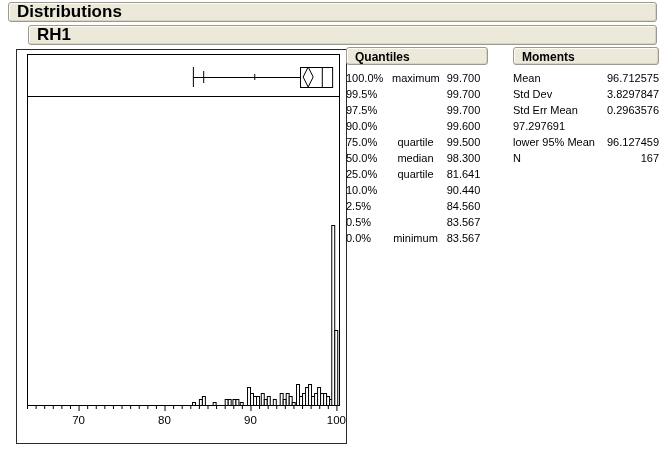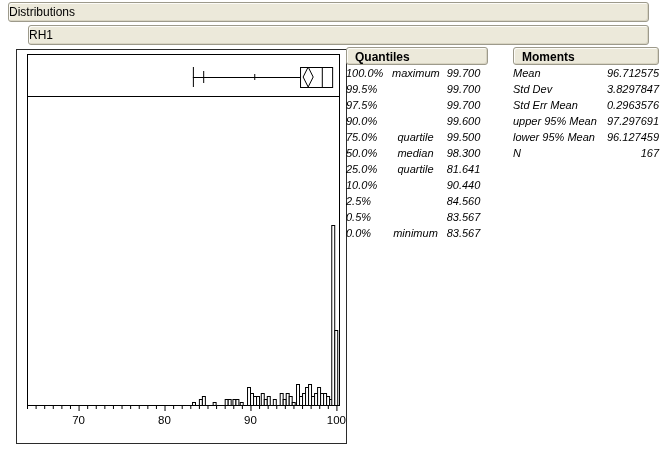--- a/index.html
+++ b/index.html
@@ -4,37 +4,37 @@
 <style>
   html,body{margin:0;padding:0;background:#ffffff;}
   .page{
     position:relative;width:665px;height:452px;background:#ffffff;
     font-family:"Liberation Sans",sans-serif;color:#000;overflow:hidden;
   }
   .hdr{
     position:absolute;height:18px;background:#ECE9DA;
     border:1px solid #9D9A8B;border-radius:3px;
     box-shadow:inset 1px 1px 0 #fdfcf8, inset -1px -1px 0 #d8d4c2;
-    font-weight:normal;font-size:12px;line-height:18px;
+    font-weight:bold;font-size:17px;line-height:18px;padding-left:8px;
   }
   .hdr-distributions{left:8px;top:2px;width:639px;}
   .hdr-rh1{left:28px;top:25px;width:619px;}
   .plot-frame{
     position:absolute;left:16px;top:49px;width:309px;height:395px;background:#fff;
   }
   .panel{position:absolute;font-size:11px;}
   .panel-quantiles{left:346px;top:47px;width:142px;}
   .panel-moments{left:513px;top:47px;width:146px;}
   .panel-title{
     height:18px;background:#ECE9DA;border:1px solid #9D9A8B;border-radius:3px;
     box-shadow:inset 1px 1px 0 #fdfcf8, inset -1px -1px 0 #d8d4c2;
     font-weight:bold;font-size:12px;line-height:18px;padding-left:8px;
     box-sizing:border-box;width:100%;
   }
-  .rows{font-style:italic;}
+  .rows{margin-top:5px;}
   .row{height:16px;line-height:16px;display:flex;white-space:nowrap;}
   .q-pct{width:46px;text-align:left;}
   .q-label{width:47px;text-align:center;}
   .q-val{flex:1;text-align:center;}
   .m-label{flex:1;text-align:left;}
   .m-val{text-align:right;}
   svg text{font-family:"Liberation Sans",sans-serif;}
 </style>
 </head>
 <body>
@@ -221,21 +221,20 @@
         </div>
         <div class="row">
           <span class="m-label">Std Dev</span>
           <span class="m-val">3.8297847</span>
         </div>
         <div class="row">
           <span class="m-label">Std Err Mean</span>
           <span class="m-val">0.2963576</span>
         </div>
         <div class="row">
-          <span class="m-label">upper 95% Mean</span>
           <span class="m-val">97.297691</span>
         </div>
         <div class="row">
           <span class="m-label">lower 95% Mean</span>
           <span class="m-val">96.127459</span>
         </div>
         <div class="row">
           <span class="m-label">N</span>
           <span class="m-val">167</span>
         </div>

